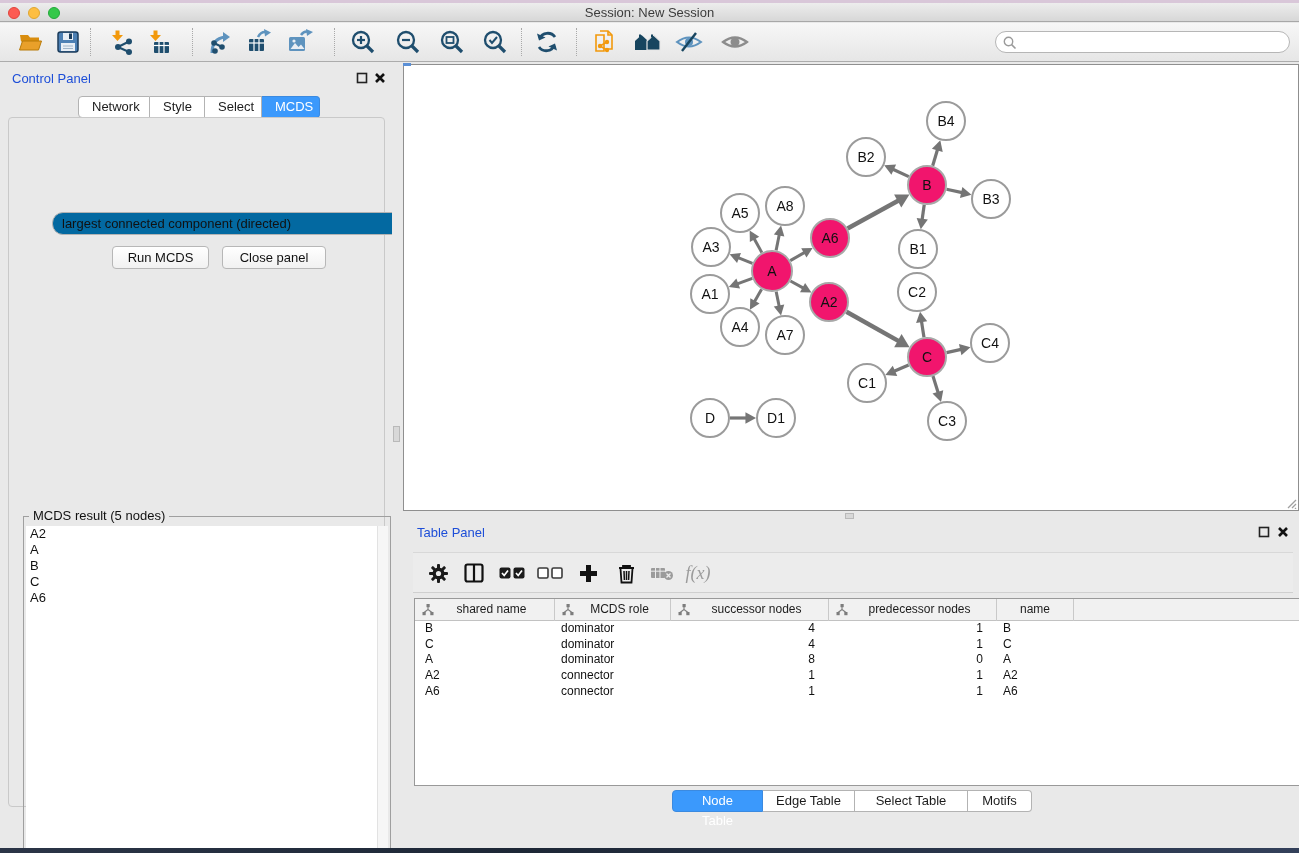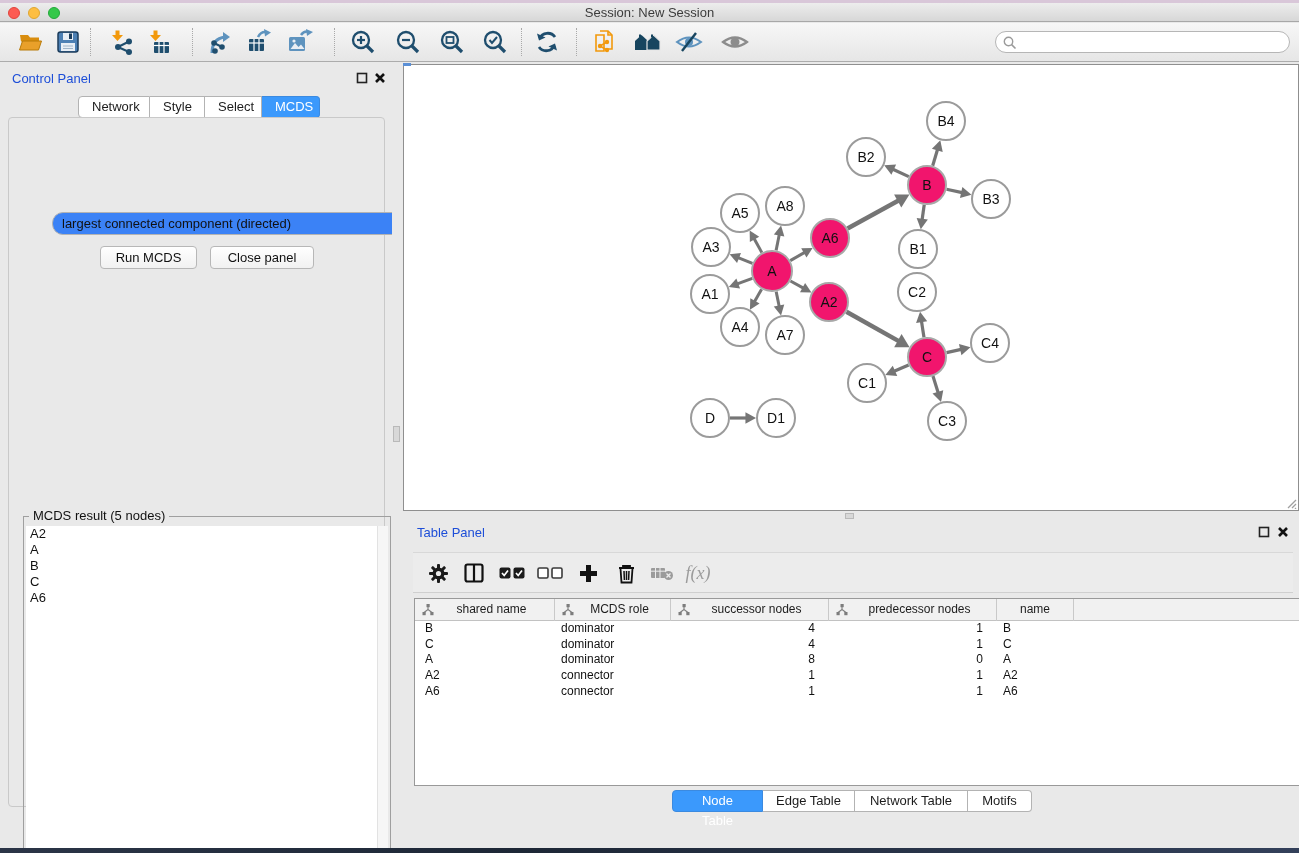--- a/index.html
+++ b/index.html
@@ -47,34 +47,34 @@
   .seg-tab.first { border-left-width:1px; border-radius:4px 0 0 4px; }
   .seg-tab.last  { border-radius:0 4px 4px 0; }
   .seg-tab.active { background:#3b99fc; border-color:#3b8ae0; color:#fff; }
   .cp-content {
     position:absolute; left:8px; top:55px; width:377px; height:690px;
     border:1px solid #c9c9c9; border-radius:4px;
   }
   .opt-label { position:absolute; left:0; width:100%; top:70px; text-align:center; color:#111; }
   #criterion-select {
     position:absolute; left:43px; top:94px; width:361px; height:23px;
-    background:#3b82f6; border:1px solid #b3b3b3; border-radius:11px;
+    background:#0369a1; border:1px solid #b3b3b3; border-radius:11px;
   }
   #criterion-select .val { position:absolute; left:9px; top:0; line-height:21px; font-size:13px; color:#111; white-space:nowrap; }
   #criterion-select .stepper {
     position:absolute; right:1px; top:1px; width:19px; height:19px; border-radius:3px;
     background:linear-gradient(#7dbcfc,#3f90f8);
   }
   .step-up, .step-dn { position:absolute; left:5px; width:0; height:0; border-left:4.5px solid transparent; border-right:4.5px solid transparent; }
   .step-up { top:3px; border-bottom:5px solid #fff; }
   .step-dn { bottom:3px; border-top:5px solid #fff; }
   .cp-btn {
     position:absolute; top:128px; height:23px; background:linear-gradient(#ffffff,#f1f1f1);
     border:1px solid #b7b7b7; border-radius:4px; font-size:13px; color:#111;
-    display:flex; align-items:center; justify-content:center;
+    display:flex; align-items:center; justify-content:center;margin-left:12px;
   }
   #run-btn { left:91px; width:97px; }
   #closepanel-btn { left:201px; width:104px; }
   .mcds-group { position:absolute; left:14px; top:398px; width:368px; height:340px; border:1px solid #9f9f9f; }
   .mcds-legend { position:absolute; top:-9px; left:5px; background:#e9e9e9; padding:0 4px; font-size:13px; color:#111; }
   .mcds-list { position:absolute; left:2px; top:9px; right:2px; bottom:2px; background:#fff; overflow:hidden; }
   .mcds-scroll { position:absolute; right:0; top:0; bottom:0; width:11px; background:#f6f6f6; border-left:1px solid #e2e2e2; }
   .mcds-item { padding-left:4px; line-height:16px; font-size:13px; color:#111; }
 
   
@@ -630,20 +630,20 @@
             <div class="td" style="left: 256px; width: 144px; text-align: right;">1</div>
             <div class="td" style="left: 414px; width: 154px; text-align: right;">1</div>
             <div class="td" style="left: 588px; width: 66px; text-align: left;">A6</div>
           </div>
         </div>
     </div>
 
     <div class="bottom-tabs">
       <div class="seg-tab first active" style="width:91px">Node Table</div>
       <div class="seg-tab" style="width:92px">Edge Table</div>
-      <div class="seg-tab" style="width:113px">Network Table</div>
+      <div class="seg-tab" style="width:113px">Select Table</div>
       <div class="seg-tab last" style="width:64px">Motifs</div>
     </div>
   </div>
 
   <div class="desktop-bottom"></div>
 
 </div>
 
 </body></html>

